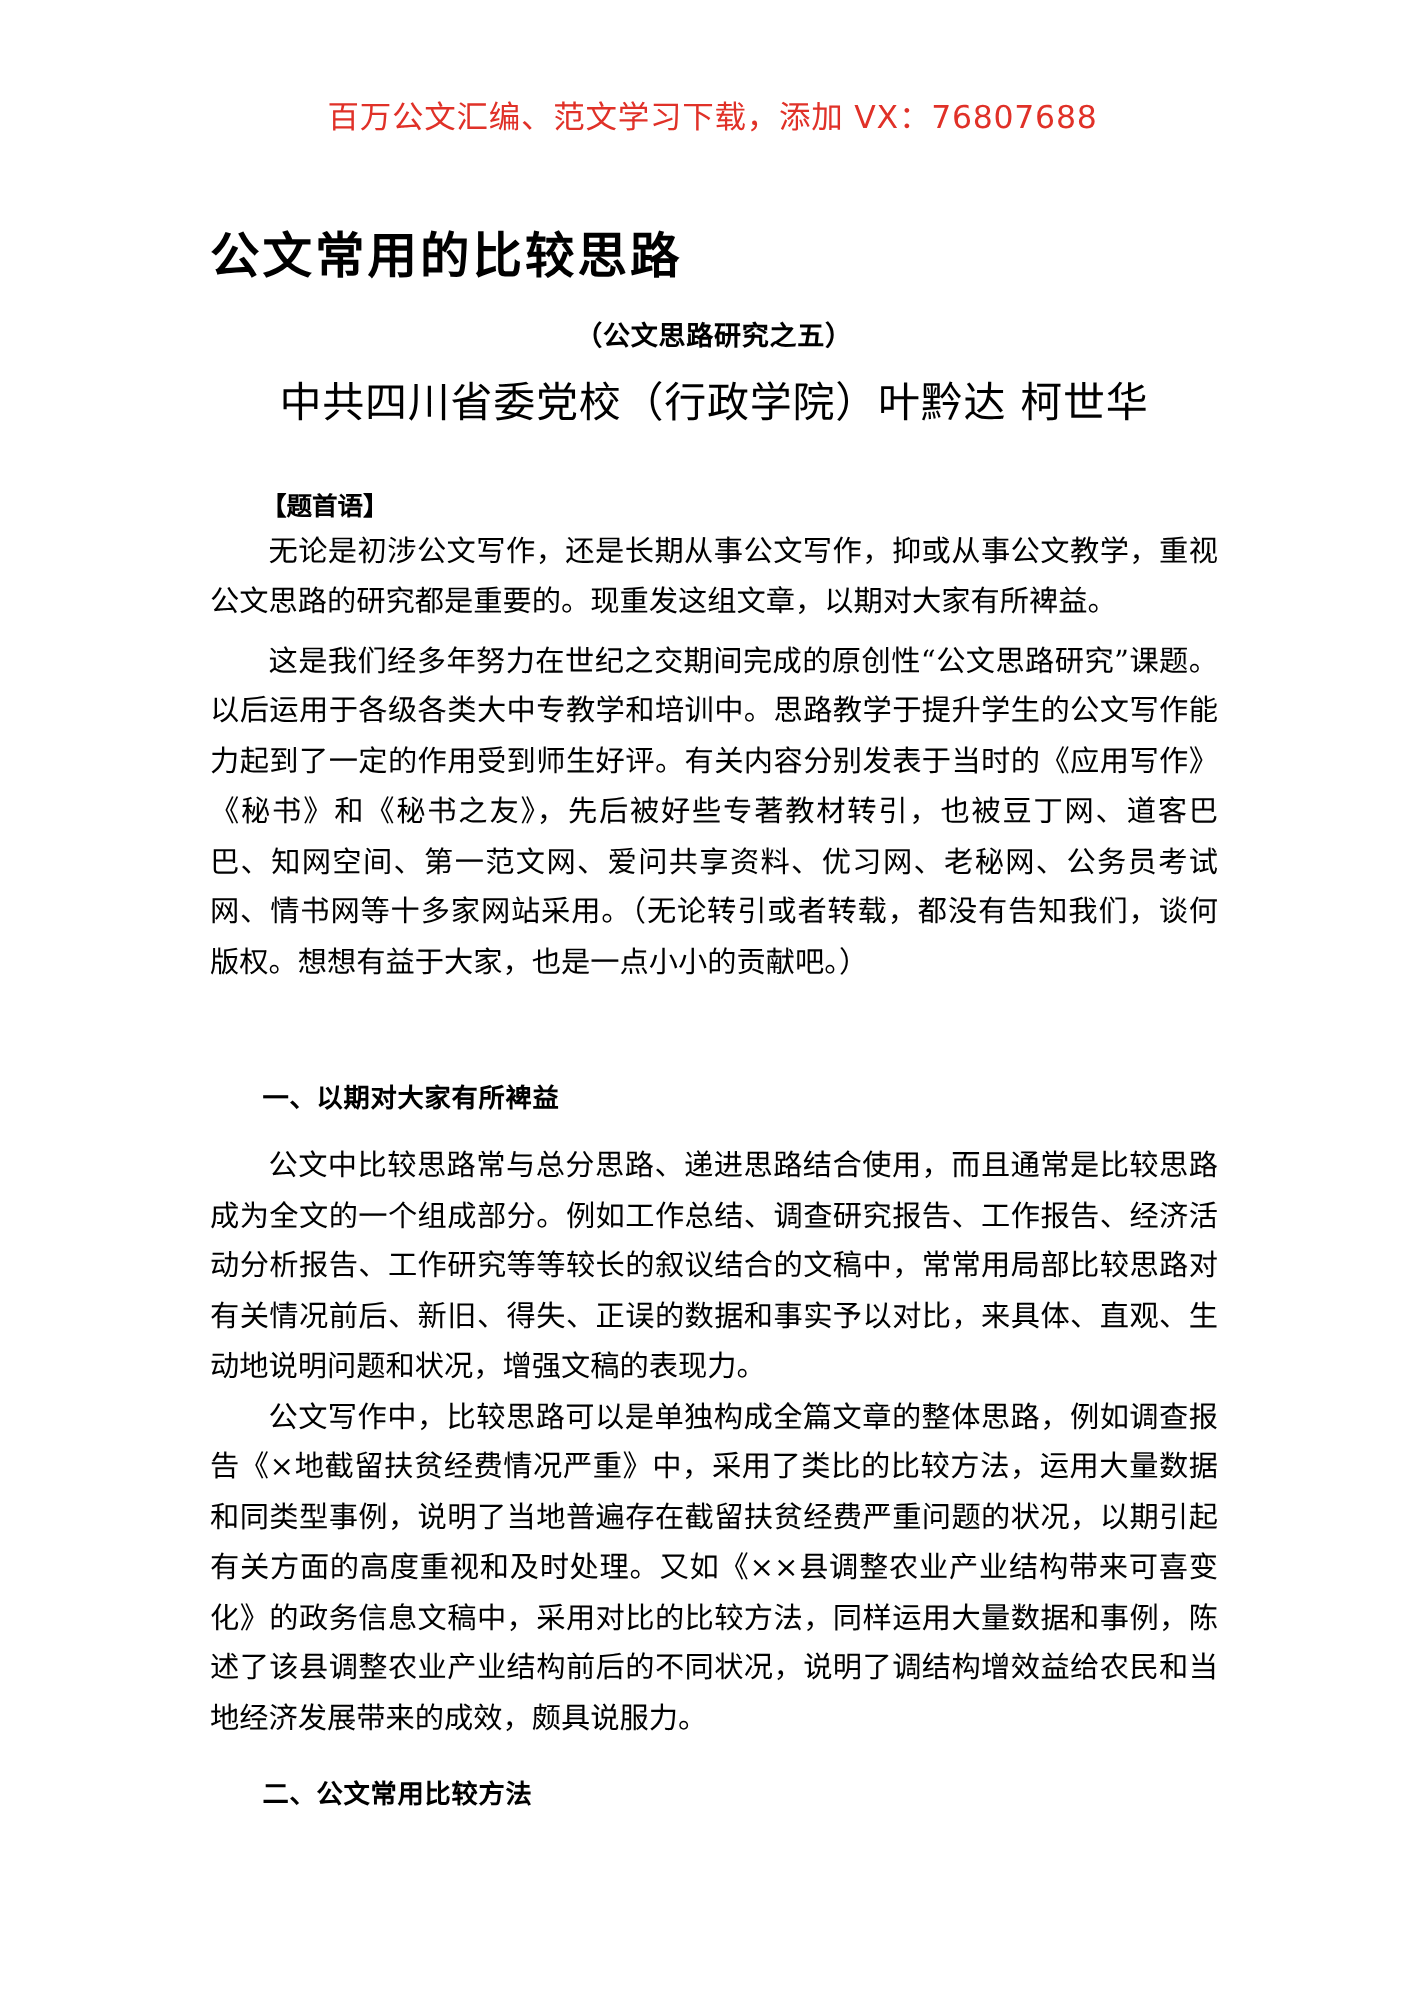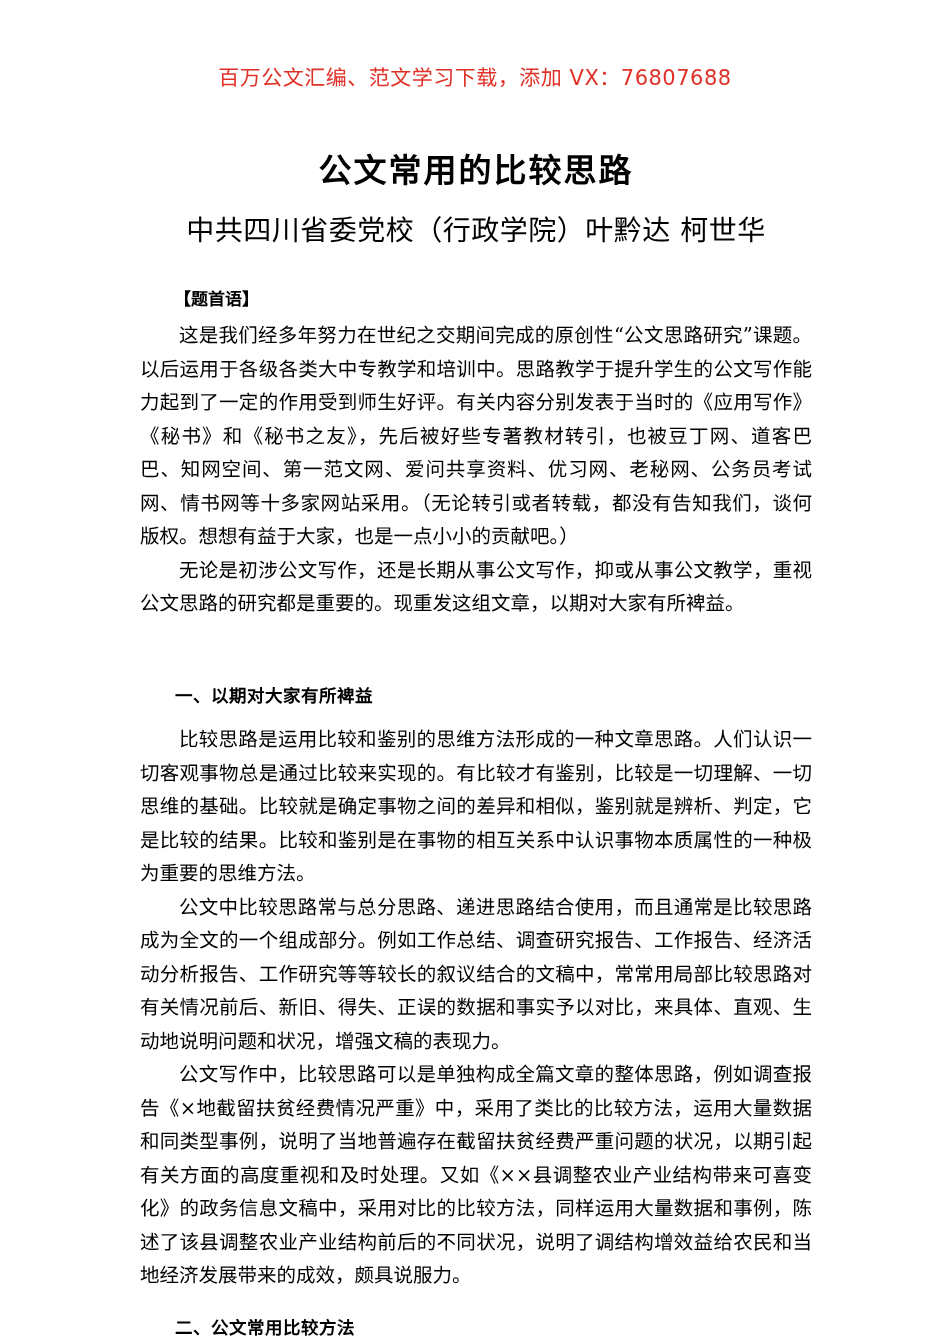--- a/index.html
+++ b/index.html
@@ -36,21 +36,20 @@
     font-size: 21px;
     font-weight: 400;
     letter-spacing: 0.5px;
     padding-top: 66px;
     white-space: nowrap;
     line-height: 1.2;
   }
 
   
   .doc-title {
-    text-align: center;
     font-family: "DejaVu Sans", "Liberation Sans", sans-serif;
     font-size: 33px;
     font-weight: bold;
     letter-spacing: 2px;
     margin-top: 26px;
     line-height: 1.25;
   }
   .doc-subtitle {
     text-align: center;
     font-family: "DejaVu Sans", "Liberation Sans", sans-serif;
@@ -65,21 +64,21 @@
     font-family: "DejaVu Serif", "Liberation Serif", serif;
     font-size: 28px;
     font-weight: 400;
     letter-spacing: 0.5px;
     margin-top: 14px;
     line-height: 1.3;
   }
 
   
   .lead-label {
-    font-family: Liberation Mono, monospace;
+    font-family: Liberation Serif, serif;
     font-size: 17px;
     font-weight: bold;
     margin-top: 38px;
     margin-bottom: 0;
     text-indent: 2em;
     line-height: 1.5;
   }
   p.body-para {
     font-size: 19.5px;
     line-height: 33.5px;
@@ -111,36 +110,36 @@
 <div class="page">
 
   <div class="content">
 
     <div class="promo-banner" style="color:#e03128; position:absolute; left:-140px; width:950px;">百万公文汇编、范文学习下载，添加 VX：76807688</div>
 
     <div style="height:124px;"></div>
 
     <h1 class="doc-title">公文常用的比较思路</h1>
 
+    <div class="doc-subtitle">（公文思路研究之五）</div>
 
     <div class="doc-byline">中共四川省委党校（行政学院）叶黔达 柯世华</div>
 
     <div class="lead-label">【题首语】</div>
 
+    <p class="body-para">无论是初涉公文写作，还是长期从事公文写作，抑或从事公文教学，重视公文思路的研究都是重要的。现重发这组文章，以期对大家有所裨益。</p>
+
     <p class="body-para first-after-label">这是我们经多年努力在世纪之交期间完成的原创性“公文思路研究”课题。以后运用于各级各类大中专教学和培训中。思路教学于提升学生的公文写作能力起到了一定的作用受到师生好评。有关内容分别发表于当时的《应用写作》《秘书》和《秘书之友》，先后被好些专著教材转引，也被豆丁网、道客巴巴、知网空间、第一范文网、爱问共享资料、优习网、老秘网、公务员考试网、情书网等十多家网站采用。（无论转引或者转载，都没有告知我们，谈何版权。想想有益于大家，也是一点小小的贡献吧。）</p>
-
-    <p class="body-para">无论是初涉公文写作，还是长期从事公文写作，抑或从事公文教学，重视公文思路的研究都是重要的。现重发这组文章，以期对大家有所裨益。</p>
 
     <div class="gap-large"></div>
 
     <h2 class="section-heading">一、以期对大家有所裨益</h2>
 
     <div class="gap-small"></div>
 
-    <p class="body-para">比较思路是运用比较和鉴别的思维方法形成的一种文章思路。人们认识一切客观事物总是通过比较来实现的。有比较才有鉴别，比较是一切理解、一切思维的基础。比较就是确定事物之间的差异和相似，鉴别就是辨析、判定，它是比较的结果。比较和鉴别是在事物的相互关系中认识事物本质属性的一种极为重要的思维方法。</p>
 
     <p class="body-para">公文中比较思路常与总分思路、递进思路结合使用，而且通常是比较思路成为全文的一个组成部分。例如工作总结、调查研究报告、工作报告、经济活动分析报告、工作研究等等较长的叙议结合的文稿中，常常用局部比较思路对有关情况前后、新旧、得失、正误的数据和事实予以对比，来具体、直观、生动地说明问题和状况，增强文稿的表现力。</p>
 
     <p class="body-para">公文写作中，比较思路可以是单独构成全篇文章的整体思路，例如调查报告《×地截留扶贫经费情况严重》中，采用了类比的比较方法，运用大量数据和同类型事例，说明了当地普遍存在截留扶贫经费严重问题的状况，以期引起有关方面的高度重视和及时处理。又如《××县调整农业产业结构带来可喜变化》的政务信息文稿中，采用对比的比较方法，同样运用大量数据和事例，陈述了该县调整农业产业结构前后的不同状况，说明了调结构增效益给农民和当地经济发展带来的成效，颇具说服力。</p>
 
     <div class="gap-medium"></div>
 
     <h2 class="section-heading">二、公文常用比较方法</h2>
 
   </div>

